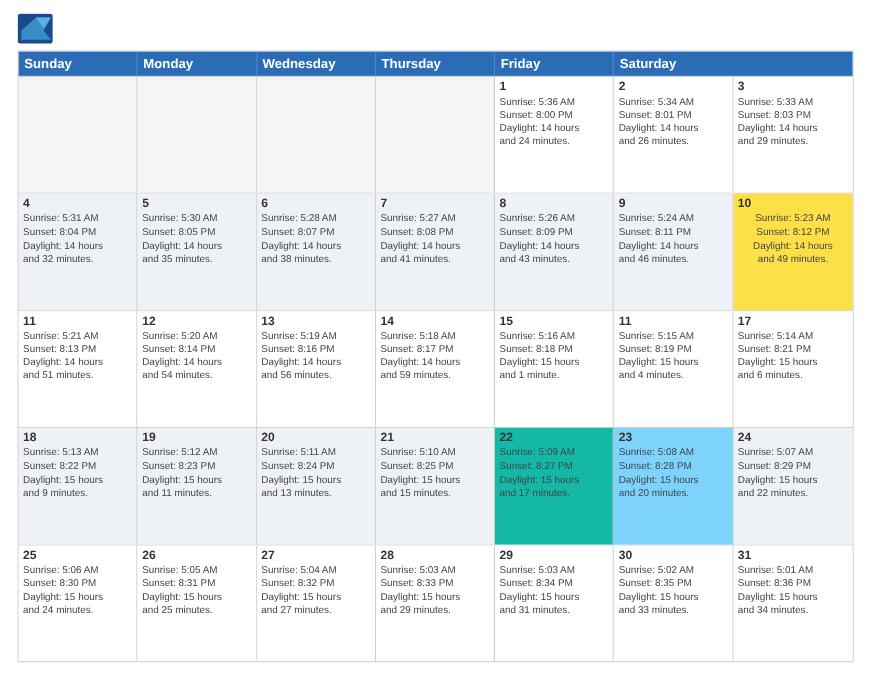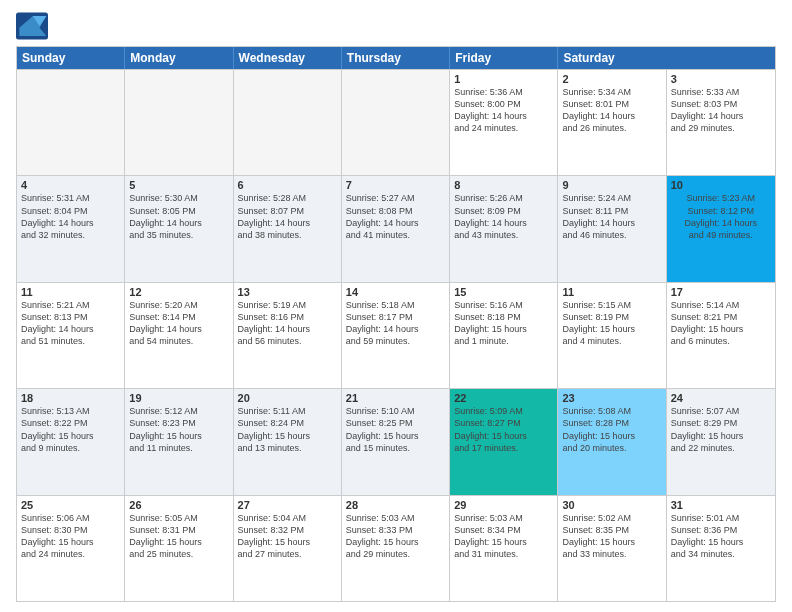--- a/index.html
+++ b/index.html
@@ -195,21 +195,21 @@
 Daylight: 14 hours
 and 43 minutes.</div>
           </div>
           <div class="cal-cell alt-row" style="background: rgb(238, 242, 247);">
             <span class="day-num">9</span>
             <div class="cell-info" style="white-space: pre-line;">Sunrise: 5:24 AM
 Sunset: 8:11 PM
 Daylight: 14 hours
 and 46 minutes.</div>
           </div>
-          <div class="cal-cell alt-row" style="background: #0ea5e9;">
+          <div class="cal-cell alt-row" style="background: #fde047;">
             <span class="day-num">10</span>
             <div class="cell-info" style="white-space: pre-line; text-align: center;">Sunrise: 5:23 AM
 Sunset: 8:12 PM
 Daylight: 14 hours
 and 49 minutes.</div>
           </div>
         </div>
         <div class="cal-row">
           <div class="cal-cell">
             <span class="day-num">11</span>

